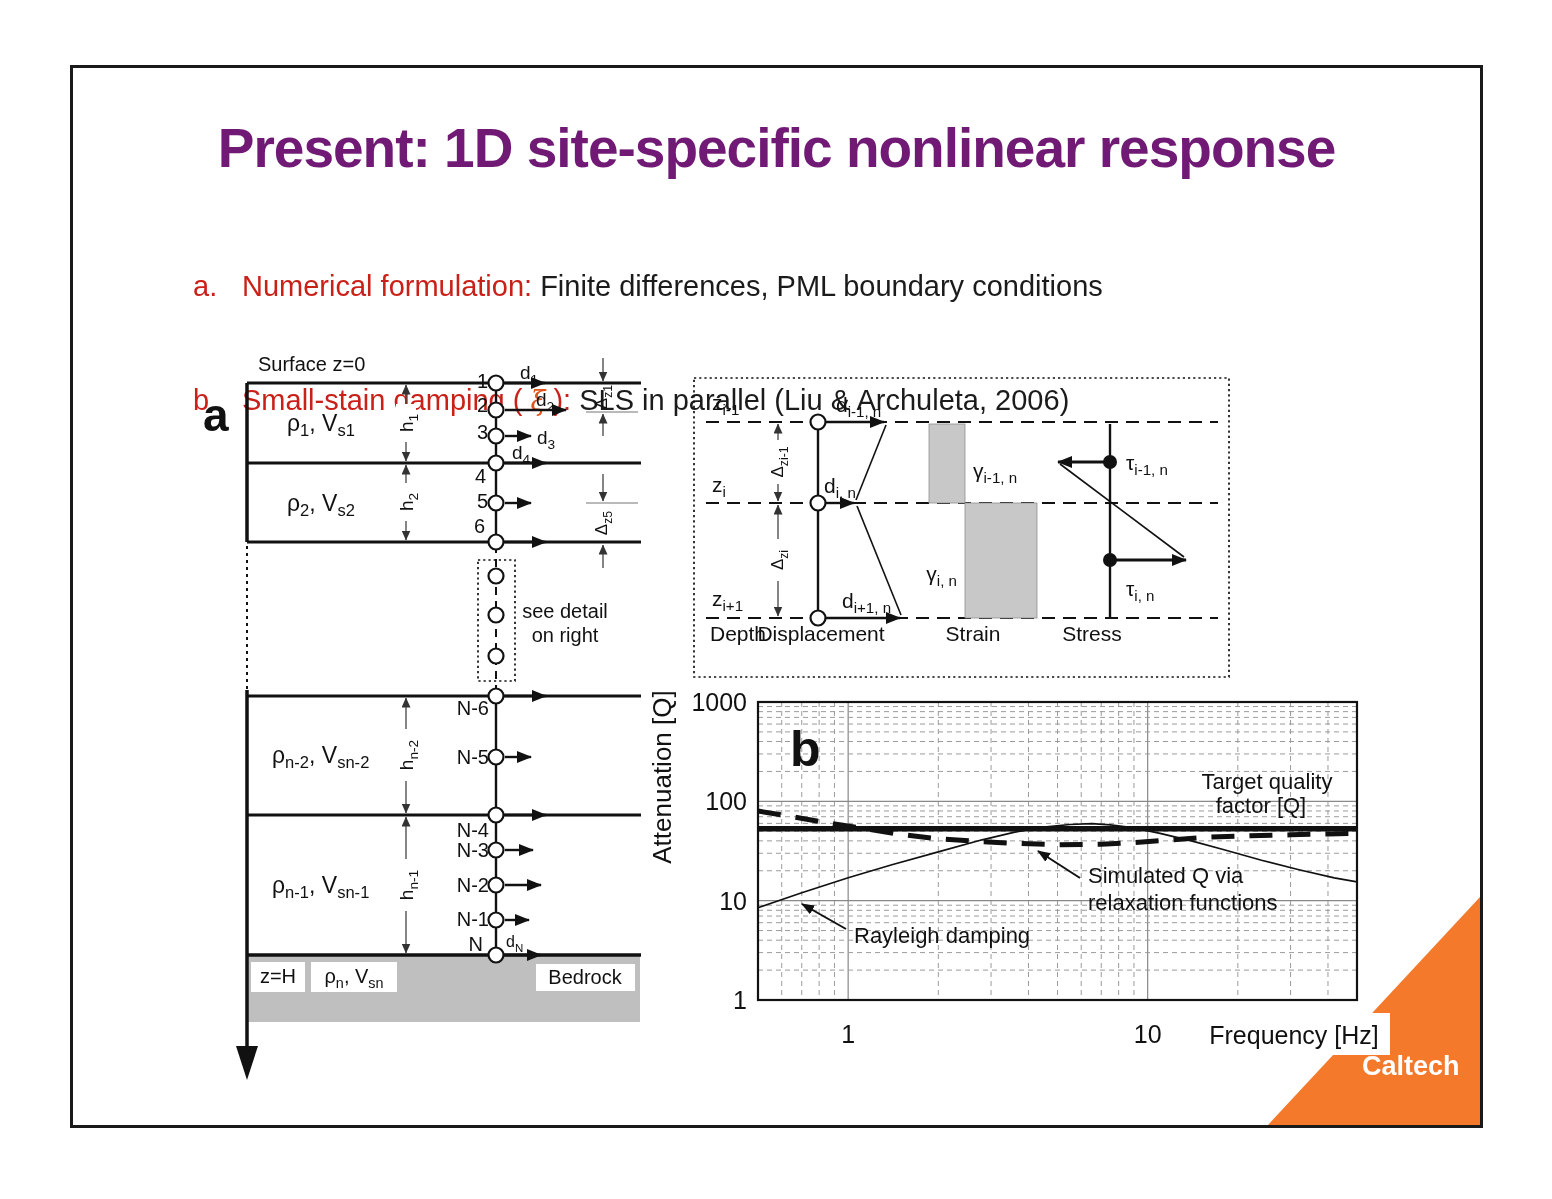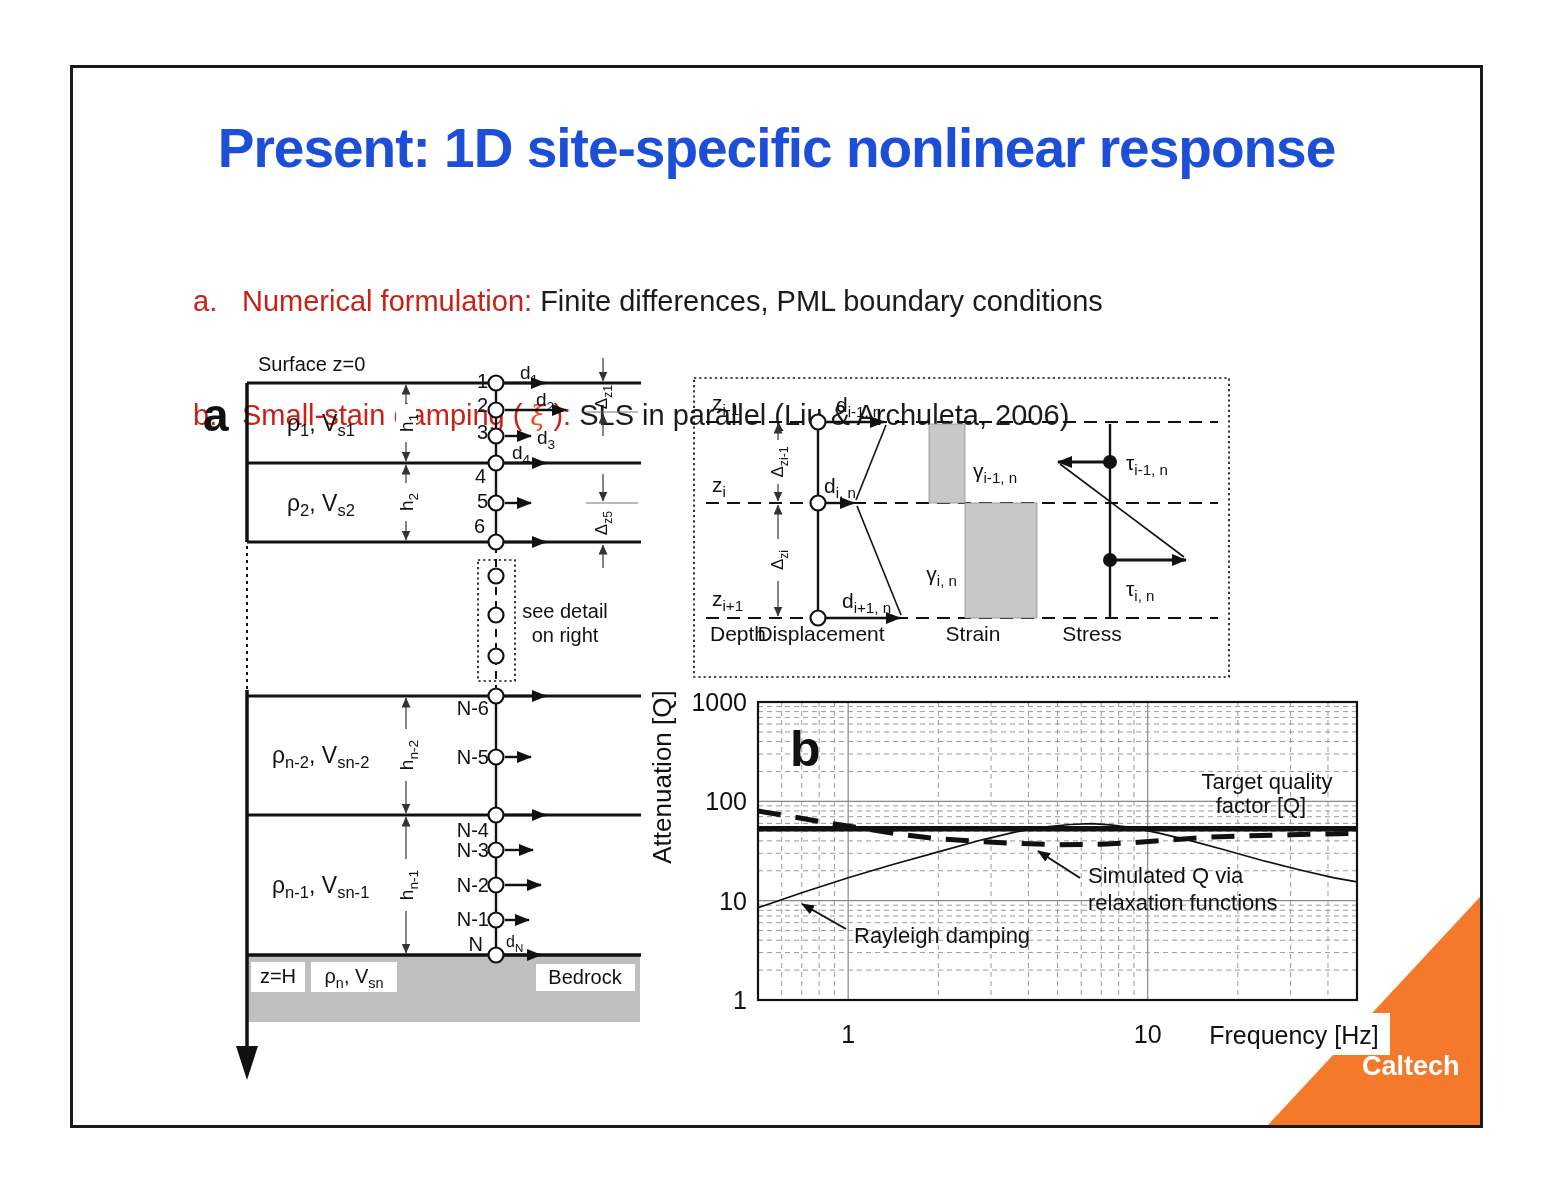--- a/index.html
+++ b/index.html
@@ -1,19 +1,19 @@
 <!DOCTYPE html>
 <html><head>
 <meta charset="utf-8">
 <style>
   html,body{margin:0;padding:0;background:#fff;}
   body{width:1552px;height:1199px;position:relative;font-family:"Liberation Sans",sans-serif;color:#111;overflow:hidden;}
   .frame{position:absolute;left:70px;top:65px;width:1407px;height:1057px;border:3px solid #1a1a1a;background:#fff;}
-  .title{position:absolute;left:70px;top:116px;width:1413px;text-align:center;font-size:55px;font-weight:bold;letter-spacing:-1px;color:#1d4ed8;white-space:pre;}
-  .bullets{position:absolute;left:193px;top:213px;font-size:29px;white-space:pre-wrap;}
+  .title{position:absolute;left:70px;top:116px;width:1413px;text-align:center;font-size:55px;font-weight:bold;letter-spacing:-1px;color:#701a75;white-space:pre;}
+  .bullets{position:absolute;left:193px;top:198px;font-size:29px;white-space:pre-wrap;}
   .bullet{height:48px;line-height:44px;}
   .marker{display:inline-block;width:49px;color:#c92018;}
   .red{color:#c92018;}
   .blk{color:#1b1b1b;}
   .xi{color:#e0541e;font-family:"DejaVu Serif",serif;font-style:italic;font-size:27px;}
   svg{position:absolute;left:0;top:0;}
   svg text{font-family:"Liberation Sans",sans-serif;fill:#111;}
   .lab21{font-size:21px;}
   .lab20{font-size:20px;}
   .lab23{font-size:23px;}

